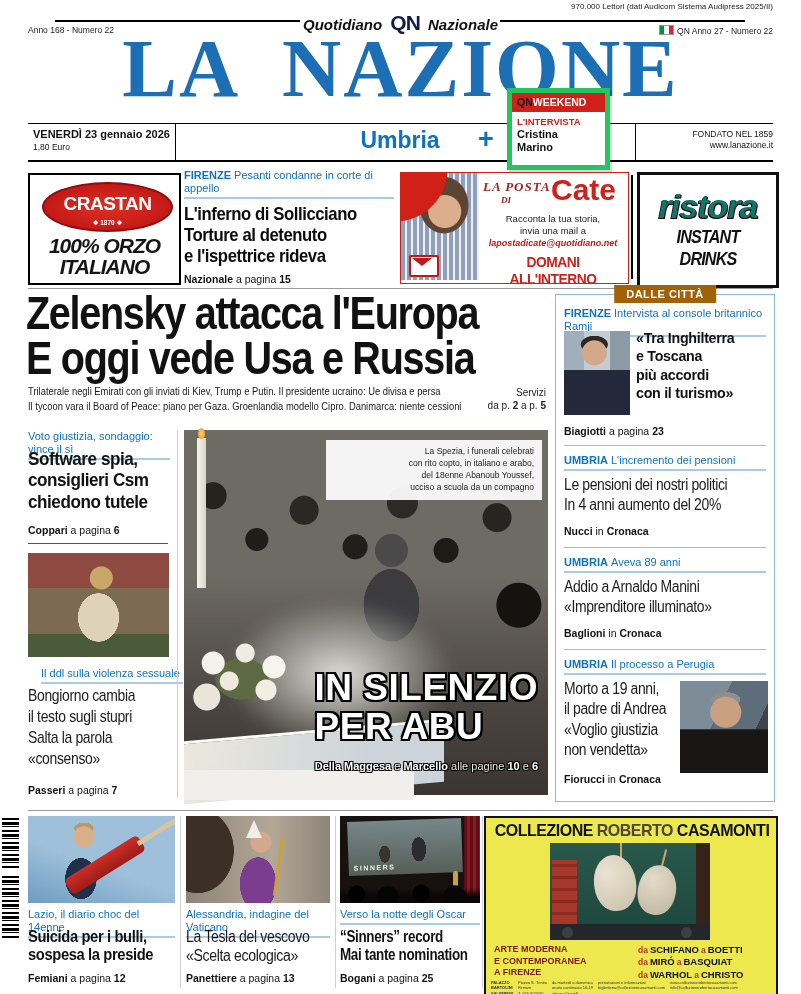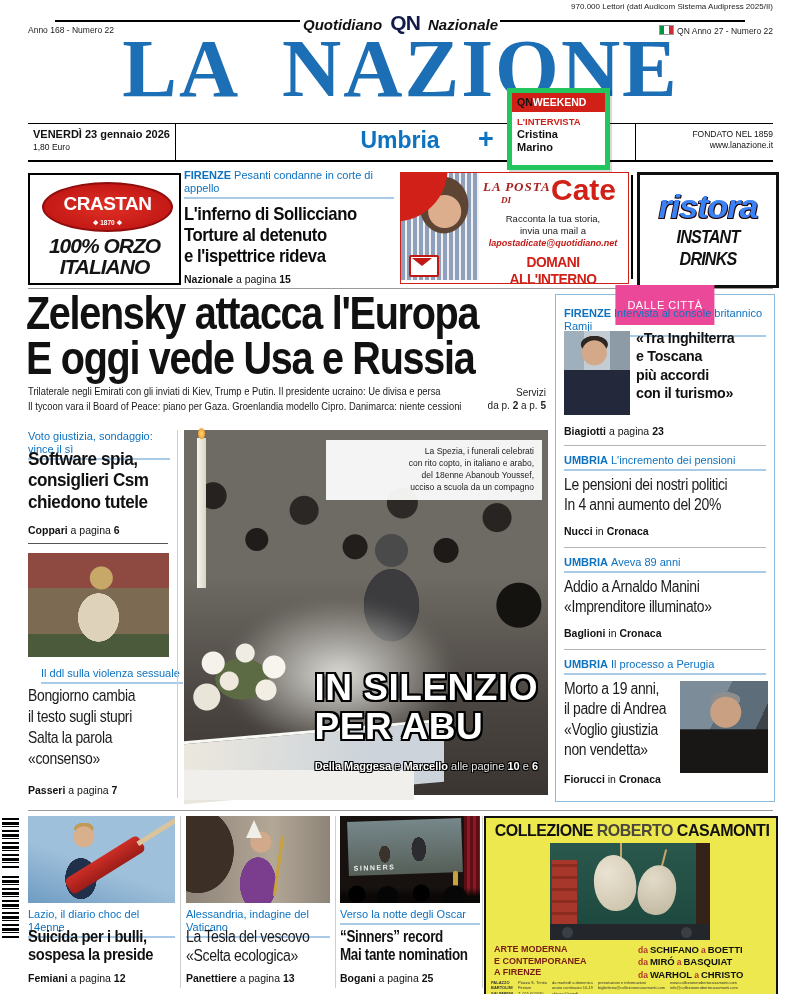--- a/index.html
+++ b/index.html
@@ -68,36 +68,36 @@
               font-style:italic;font-weight:bold;}
   .cate-lp{font-size:13px;letter-spacing:1px;}
   .cate-di{font-size:9px;margin-left:18px;}
   .cate-name{position:absolute;left:150px;top:0px;font-size:30px;color:#d02018;font-weight:bold;}
   .cate-l1{position:absolute;left:82px;top:40px;width:140px;text-align:center;font-size:9.5px;color:#222;line-height:1.25;}
   .cate-email{position:absolute;left:82px;top:65px;width:140px;text-align:center;font-size:9px;font-weight:900;
               font-style:italic;color:#c01814;}
   .cate-bottom{position:absolute;left:80px;top:80px;width:144px;text-align:center;font-size:15px;font-weight:900;
                color:#d02018;letter-spacing:-0.5px;transform:scaleX(.92);transform-origin:center;}
   .ristora{left:637px;top:172px;width:136px;height:110px;border:3px solid #101010;background:#fff;text-align:center;}
-  .ri-name{font-size:34px;font-weight:900;font-style:italic;color:#3b82f6;letter-spacing:-1px;margin-top:12px;
+  .ri-name{font-size:34px;font-weight:900;font-style:italic;color:#0f766e;letter-spacing:-1px;margin-top:12px;
            text-shadow:1px 1px 0 #200,-1px 1px 0 #200;}
   .ri-claim{font-size:19px;font-weight:900;font-style:italic;color:#111;letter-spacing:-1px;
             transform:scaleX(.85);transform-origin:center;}
 
   
   .lead-hl{left:26px;top:291px;width:640px;font-size:46px;font-weight:900;line-height:.97;
            letter-spacing:-1.5px;transform:scaleX(.86);transform-origin:left top;}
   .lead-deck{left:28px;top:384px;width:562px;font-size:11.5px;line-height:1.3;color:#1a1a1a;
              transform:scaleX(.815);transform-origin:left top;}
   .lead-serv{left:478px;top:386px;width:68px;text-align:right;font-size:10px;line-height:1.3;color:#222;}
 
   
   .dc-box{left:555px;top:294px;width:218px;height:506px;border:1.5px solid #8cbbe0;background:#fff;}
-  .dc-badge{position:absolute;left:50%;top:-10px;transform:translateX(-50%);background:#ec4899;color:#fff;
-            font-size:11px;font-weight:400;letter-spacing:.5px;padding:14px 12px;white-space:nowrap;}
+  .dc-badge{position:absolute;left:50%;top:-10px;transform:translateX(-50%);background:#a16207;color:#fff;
+            font-size:11px;font-weight:700;letter-spacing:.5px;padding:3px 12px;white-space:nowrap;}
   .dc-box .kick{position:absolute;left:8px;right:8px;}
   .dc-div{position:absolute;left:8px;right:8px;height:1px;background:#b5b5b5;}
   .dc-hl-b{position:absolute;font-weight:900;font-size:15px;line-height:1.22;letter-spacing:-0.3px;
            transform:scaleX(.95);transform-origin:left top;}
   .dc-hl-l{position:absolute;font-size:16px;line-height:1.28;letter-spacing:-0.4px;color:#1b1b1e;
            transform:scaleX(.87);transform-origin:left top;}
   .dc-by{position:absolute;left:8px;}
 
   .ph{position:absolute;overflow:hidden;}
   .ph-console{background:

